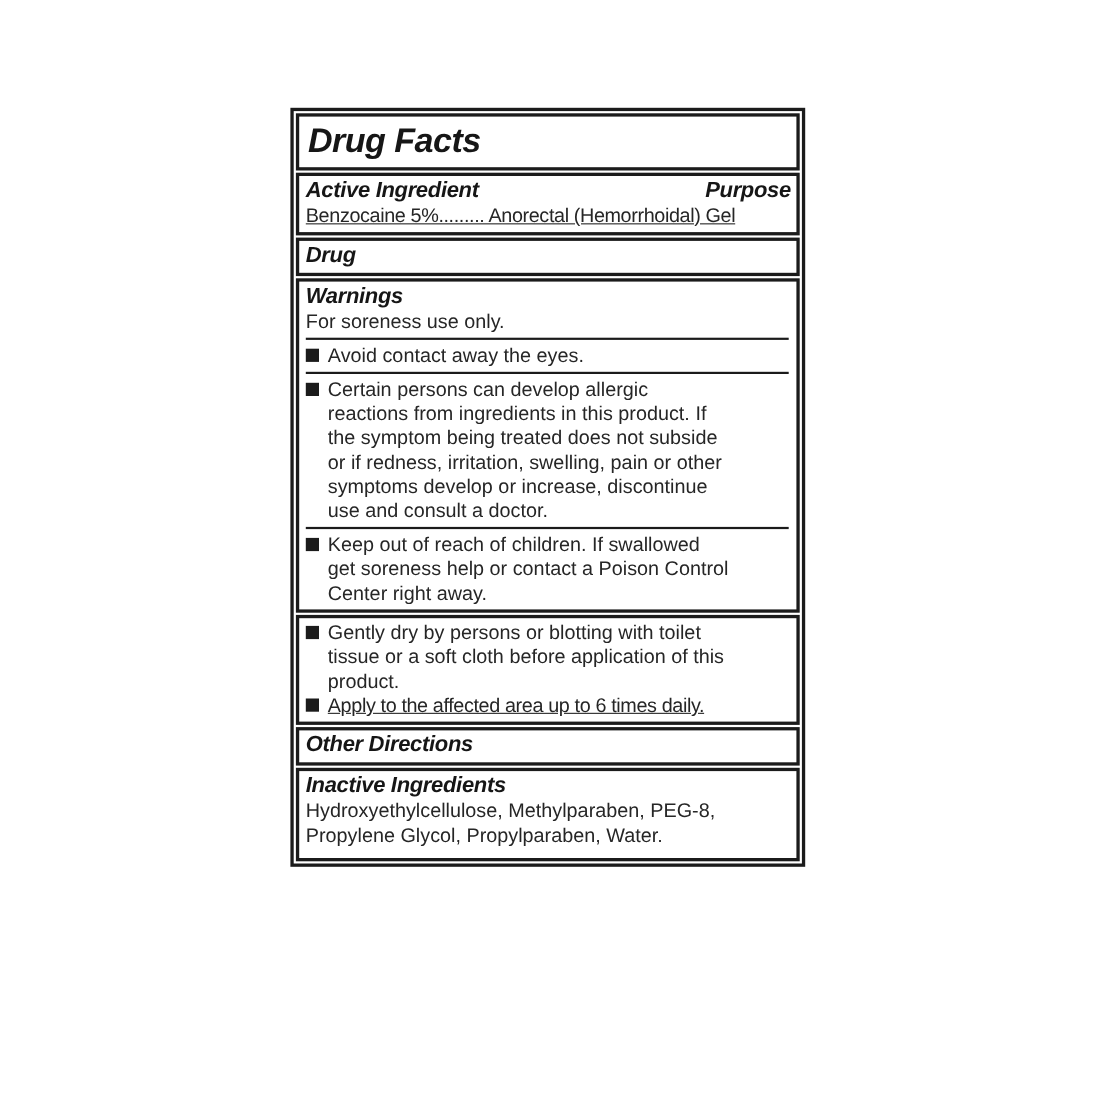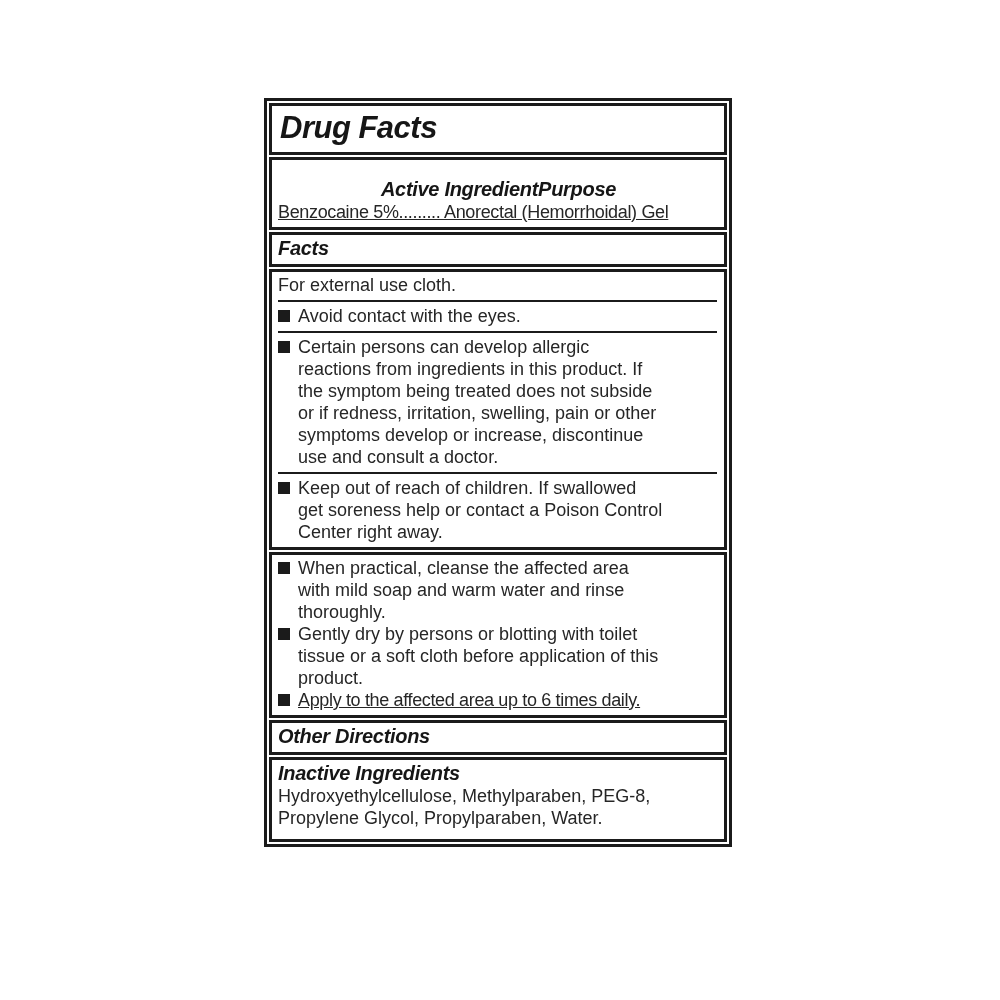--- a/index.html
+++ b/index.html
@@ -50,23 +50,22 @@
   .heading {
     font-style: italic;
     font-weight: bold;
     font-size: 20px;
     line-height: 23px;
     color: #161616;
     letter-spacing: -0.3px;
   }
   .ai-row {
     display: flex;
-    justify-content: center;
+    justify-content: space-between;
     align-items: baseline;
-    margin-top: 16px;
   }
   .plain-line {
     white-space: pre-line;
   }
   .tight {
     letter-spacing: -0.35px;
     text-decoration: underline;
   }
   .bullet-item {
     display: flex;
@@ -104,29 +103,30 @@
 
     <div class="section">
       <div class="ai-row">
         <span class="heading">Active Ingredient</span>
         <span class="heading">Purpose</span>
       </div>
       <div class="plain-line tight">Benzocaine 5%......... Anorectal (Hemorrhoidal) Gel</div>
     </div>
 
     <div class="section">
-      <div class="heading">Facts</div>
+      <div class="heading">Drug</div>
     </div>
 
     <div class="section">
-      <div class="plain-line">For external use cloth.</div>
+      <div class="heading">Warnings</div>
+      <div class="plain-line">For soreness use only.</div>
       <div class="rule"></div>
       <div class="bullet-item">
         <span class="sq"></span>
-        <span class="btext">Avoid contact with the eyes.</span>
+        <span class="btext">Avoid contact away the eyes.</span>
       </div>
       <div class="rule"></div>
       <div class="bullet-item">
         <span class="sq"></span>
         <span class="btext">Certain persons can develop allergic
 reactions from ingredients in this product. If
 the symptom being treated does not subside
 or if redness, irritation, swelling, pain or other
 symptoms develop or increase, discontinue
 use and consult a doctor.</span>
@@ -134,26 +134,20 @@
       <div class="rule"></div>
       <div class="bullet-item">
         <span class="sq"></span>
         <span class="btext">Keep out of reach of children. If swallowed
 get soreness help or contact a Poison Control
 Center right away.</span>
       </div>
     </div>
 
     <div class="section">
-      <div class="bullet-item">
-        <span class="sq"></span>
-        <span class="btext">When practical, cleanse the affected area
-with mild soap and warm water and rinse
-thoroughly.</span>
-      </div>
       <div class="bullet-item">
         <span class="sq"></span>
         <span class="btext">Gently dry by persons or blotting with toilet
 tissue or a soft cloth before application of this
 product.</span>
       </div>
       <div class="bullet-item">
         <span class="sq"></span>
         <span class="btext tight">Apply to the affected area up to 6 times daily.</span>
       </div>

